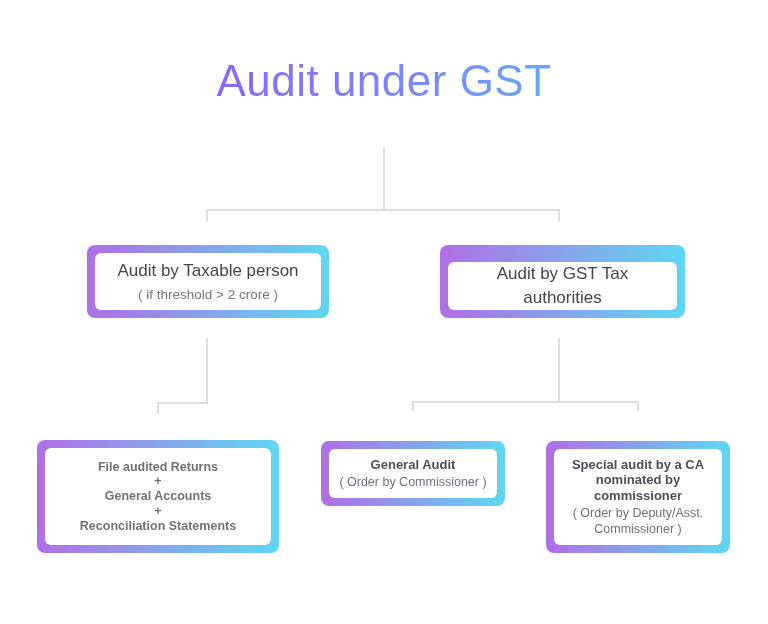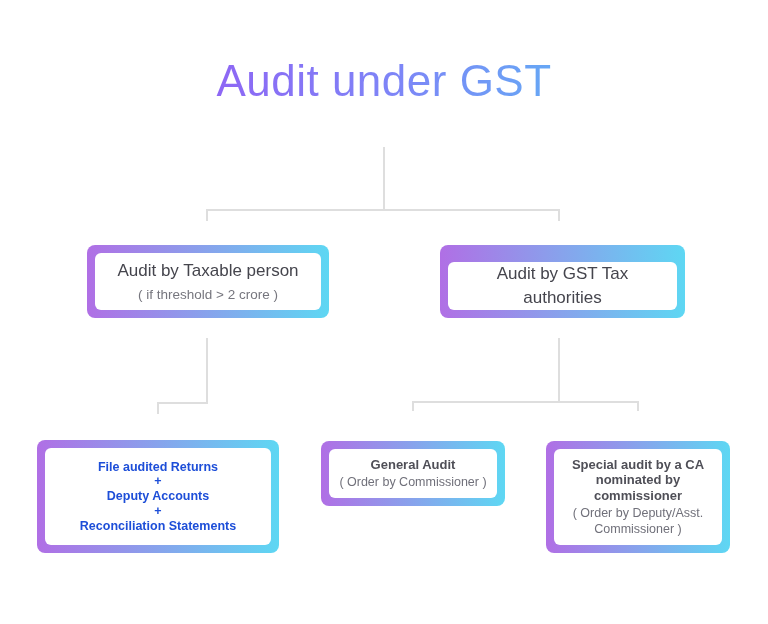--- a/index.html
+++ b/index.html
@@ -97,21 +97,21 @@
   #box-general     { left: 321px; top: 441px; width: 184px; height: 65px; }
   #box-special     { left: 546px; top: 441px; width: 184px; height: 112px; }
 
   #box-authorities .node-title { max-width: 185px; }
   #box-special .node-title-sm  { max-width: 150px; }
   #box-special .node-sub-sm    { max-width: 158px; }
 
   .plus-line {
     font-size: 12.5px;
     font-weight: bold;
-    color: #1d4ed8;
+    color: #737373;
     line-height: 1.18;
   }
 </style>
 </head>
 <body>
 
 <div class="canvas">
 
   <div class="diagram-title">Audit under GST</div>
 
@@ -138,21 +138,21 @@
   <div class="gbox" id="box-authorities">
     <div class="gbox-inner">
       <div class="node-title">Audit by GST Tax authorities</div>
     </div>
   </div>
 
   <div class="gbox" id="box-returns">
     <div class="gbox-inner">
       <div class="plus-line">File audited Returns</div>
       <div class="plus-line">+</div>
-      <div class="plus-line">Deputy Accounts</div>
+      <div class="plus-line">General Accounts</div>
       <div class="plus-line">+</div>
       <div class="plus-line">Reconciliation Statements</div>
     </div>
   </div>
 
   <div class="gbox" id="box-special">
     <div class="gbox-inner">
       <div class="node-title-sm">Special audit by a CA nominated by commissioner</div>
       <div class="node-sub-sm">( Order by Deputy/Asst. Commissioner )</div>
     </div>

